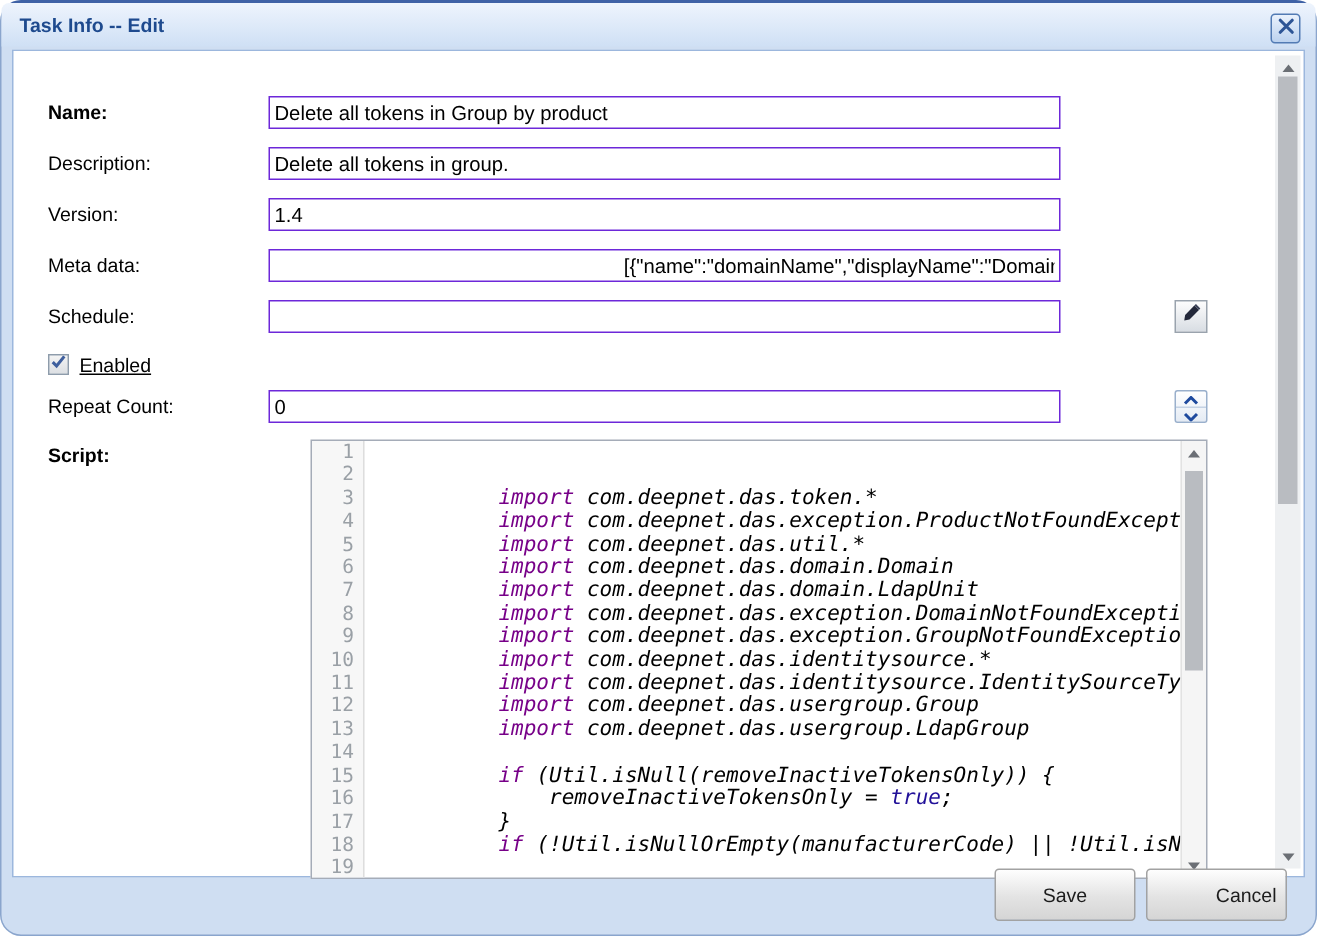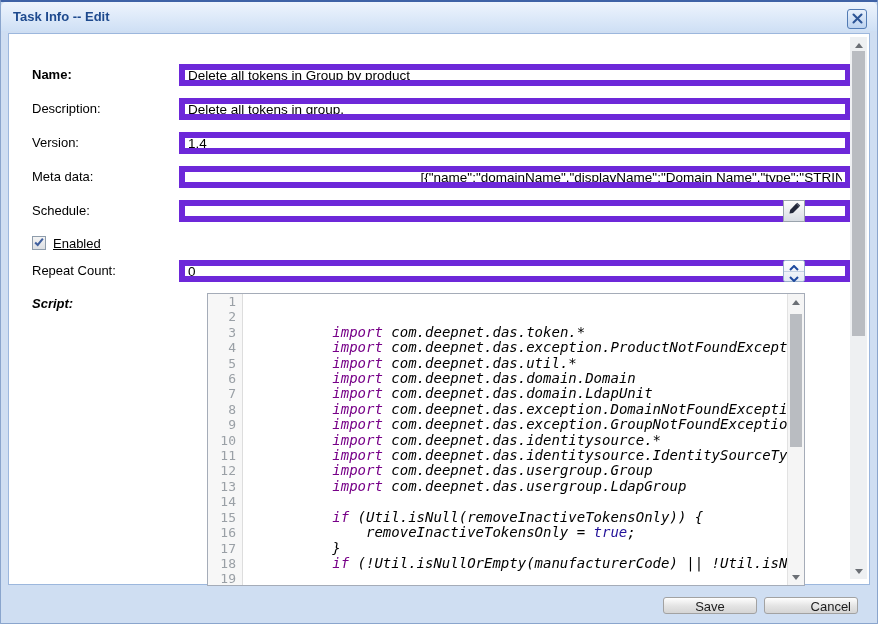--- a/index.html
+++ b/index.html
@@ -1,32 +1,32 @@
 <!DOCTYPE html>
 <html><head>
 <meta charset="utf-8">
 <style>
   html,body{margin:0;padding:0;background:#fff;width:878px;height:624px;overflow:hidden;
     font-family:"Liberation Sans",sans-serif;}
   .window{position:absolute;inset:0;box-sizing:border-box;background:#cfdef2;
-    border:1px solid #8aa5cd;border-top:2px solid #3f62a6;border-radius:1px;}
+    border:1px solid #8aa5cd;border-top:2px solid #3f62a6;border-radius:14px;}
   
   .titlebar{position:absolute;left:0;right:0;top:0;height:29px;border-radius:5px 5px 0 0;
     background:linear-gradient(#eef4fd,#cfe0f5);display:flex;align-items:center;padding-left:12px;box-sizing:border-box;}
   .title{font-size:13px;font-weight:bold;color:#1e4a8e;}
   .close-btn{position:absolute;top:7px;right:10px;width:20px;height:20px;border:1px solid #527bb4;border-radius:3px;
     background:linear-gradient(#e9f1fc,#bcd2ef);box-sizing:border-box;display:flex;align-items:center;justify-content:center;cursor:pointer;}
   
   .panel{position:absolute;left:7px;right:7px;top:31px;bottom:38px;background:#fff;
     border:1px solid #9cb7dd;box-sizing:border-box;}
   .frow{position:absolute;left:0;right:0;height:24px;}
   .flabel{position:absolute;left:23px;top:3px;font-size:13px;color:#000;white-space:nowrap;}
   .flabel.bold{font-weight:bold;}
-  .tfield{position:absolute;left:170px;top:0;width:672px;height:22px;box-sizing:border-box;
-    border:6px solid #6d28d9;font-family:"Liberation Sans",sans-serif;font-size:13.5px;color:#000;
+  .tfield{position:absolute;left:170px;top:0;width:528px;height:22px;box-sizing:border-box;
+    border:1px solid #6d28d9;font-family:"Liberation Sans",sans-serif;font-size:13.5px;color:#000;
     padding:0 3px;outline:none;background:#fff;}
   
   .fieldbtn{position:absolute;left:774px;top:0;width:22px;height:22px;box-sizing:border-box;
     border:1px solid #9aa3ad;background:linear-gradient(#fdfdfd,#d8dde3);display:flex;align-items:center;justify-content:center;cursor:pointer;}
   .spinner{position:absolute;left:774px;top:0;width:22px;height:22px;box-sizing:border-box;
     border:1px solid #9ab0cc;border-radius:2px;background:linear-gradient(#fff,#e4ebf4);}
   .spin-half{height:10px;display:flex;align-items:center;justify-content:center;cursor:pointer;}
   .spin-half + .spin-half{border-top:1px solid #c4d2e4;}
   
   .checkbox{position:absolute;left:23px;top:0;width:14px;height:14px;box-sizing:border-box;
@@ -45,21 +45,21 @@
   .atom{color:#221199;}
   
   .vscroll{position:absolute;box-sizing:border-box;background:#f0f0f0;}
   .vscroll .arrow{position:absolute;left:0;width:100%;height:16px;display:flex;align-items:center;justify-content:center;cursor:pointer;}
   .tri-up{width:0;height:0;border-left:4px solid transparent;border-right:4px solid transparent;border-bottom:5px solid #6b6f75;}
   .tri-down{width:0;height:0;border-left:4px solid transparent;border-right:4px solid transparent;border-top:5px solid #6b6f75;}
   .thumb{position:absolute;left:2px;right:2px;background:#b9bcc1;cursor:pointer;}
   .ed-scroll{right:0;top:0;bottom:0;width:17px;background:#f5f5f5;border-left:1px solid #e2e2e2;}
   .outer-scroll{right:2px;top:3px;bottom:5px;width:17px;background:#eef0f2;}
   
-  .footer-btn{position:absolute;bottom:9px;height:17px;width:94px;box-sizing:border-box;
+  .footer-btn{position:absolute;bottom:9px;height:35px;width:94px;box-sizing:border-box;
     border:1px solid #a2a2a2;border-radius:3px;background:linear-gradient(#fefefe,#e3e3e3 55%,#d5d5d5);
     font-family:"Liberation Sans",sans-serif;font-size:13px;color:#1c1c1c;cursor:pointer;}
   .save{right:120px;}
   .cancel{right:19px;text-align:right;}
 </style>
 </head>
 <body>
 
 <div class="window">
 
@@ -134,21 +134,21 @@
         <div class="spin-half">
           <span>
             <svg width="10" height="6" viewBox="0 0 10 6">
                 <polyline points="1,1 5,5 9,1" fill="none" stroke="#1e4a9e" stroke-width="2"></polyline>
               </svg>
           </span>
         </div>
       </div>
     </div>
 
-    <span class="flabel bold" style="top:262px;font-style:italic;">Script:</span>
+    <span class="flabel bold" style="top:262px;">Script:</span>
 
     <div class="editor">
       <div class="gutter">
           <div class="ln">1</div>
           <div class="ln">2</div>
           <div class="ln">3</div>
           <div class="ln">4</div>
           <div class="ln">5</div>
           <div class="ln">6</div>
           <div class="ln">7</div>

